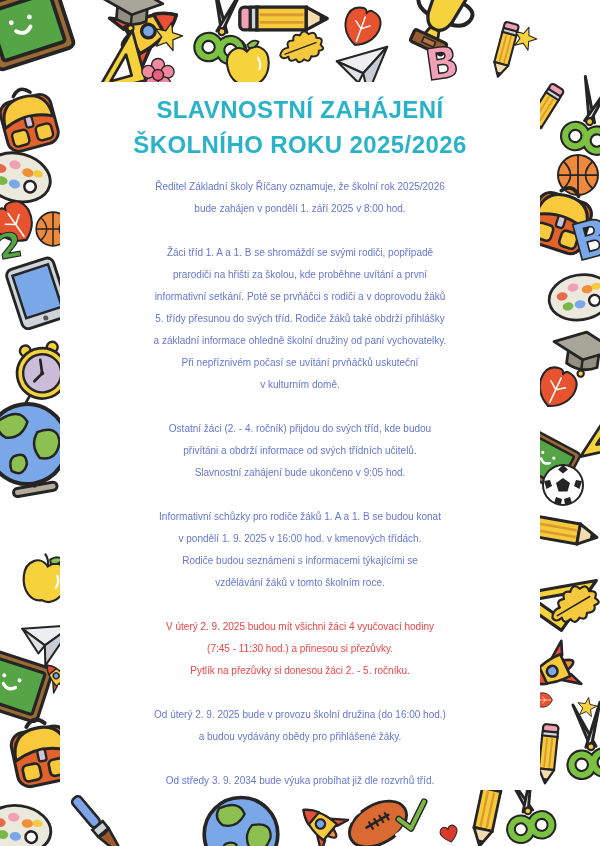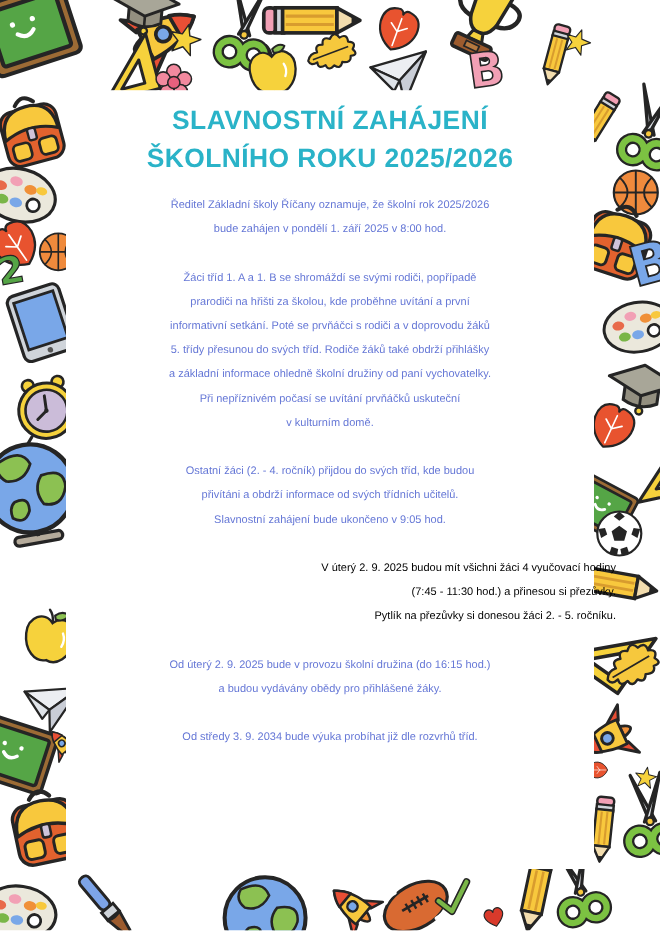--- a/index.html
+++ b/index.html
@@ -484,21 +484,25 @@
     <p class="para" style="color: rgb(101, 119, 214);">Žáci tříd 1. A a 1. B se shromáždí se svými rodiči, popřípadě
 prarodiči na hřišti za školou, kde proběhne uvítání a první
 informativní setkání. Poté se prvňáčci s rodiči a v doprovodu žáků
 5. třídy přesunou do svých tříd. Rodiče žáků také obdrží přihlášky
 a základní informace ohledně školní družiny od paní vychovatelky.
 Při nepříznivém počasí se uvítání prvňáčků uskuteční
 v kulturním domě.</p>
     <p class="para" style="color: rgb(101, 119, 214);">Ostatní žáci (2. - 4. ročník) přijdou do svých tříd, kde budou
 přivítáni a obdrží informace od svých třídních učitelů.
 Slavnostní zahájení bude ukončeno v 9:05 hod.</p>
-    <p class="para" style="color: #000000; text-align: right;">V úterý 2. 9. 2025 budou mít všichni žáci 4 vyučovací hodiny
+    <p class="para" style="color: rgb(101, 119, 214);">Informativní schůzky pro rodiče žáků 1. A a 1. B se budou konat
+v pondělí 1. 9. 2025 v 16:00 hod. v kmenových třídách.
+Rodiče budou seznámeni s informacemi týkajícími se
+vzdělávání žáků v tomto školním roce.</p>
+    <p class="para" style="color: #ef4444;">V úterý 2. 9. 2025 budou mít všichni žáci 4 vyučovací hodiny
 (7:45 - 11:30 hod.) a přinesou si přezůvky.
 Pytlík na přezůvky si donesou žáci 2. - 5. ročníku.</p>
-    <p class="para" style="color: rgb(101, 119, 214);">Od úterý 2. 9. 2025 bude v provozu školní družina (do 16:15 hod.)
+    <p class="para" style="color: rgb(101, 119, 214);">Od úterý 2. 9. 2025 bude v provozu školní družina (do 16:00 hod.)
 a budou vydávány obědy pro přihlášené žáky.</p>
     <p class="para" style="color: rgb(101, 119, 214);">Od středy 3. 9. 2034 bude výuka probíhat již dle rozvrhů tříd.</p>
   </div>
 
 </div>
 
 </body></html>

